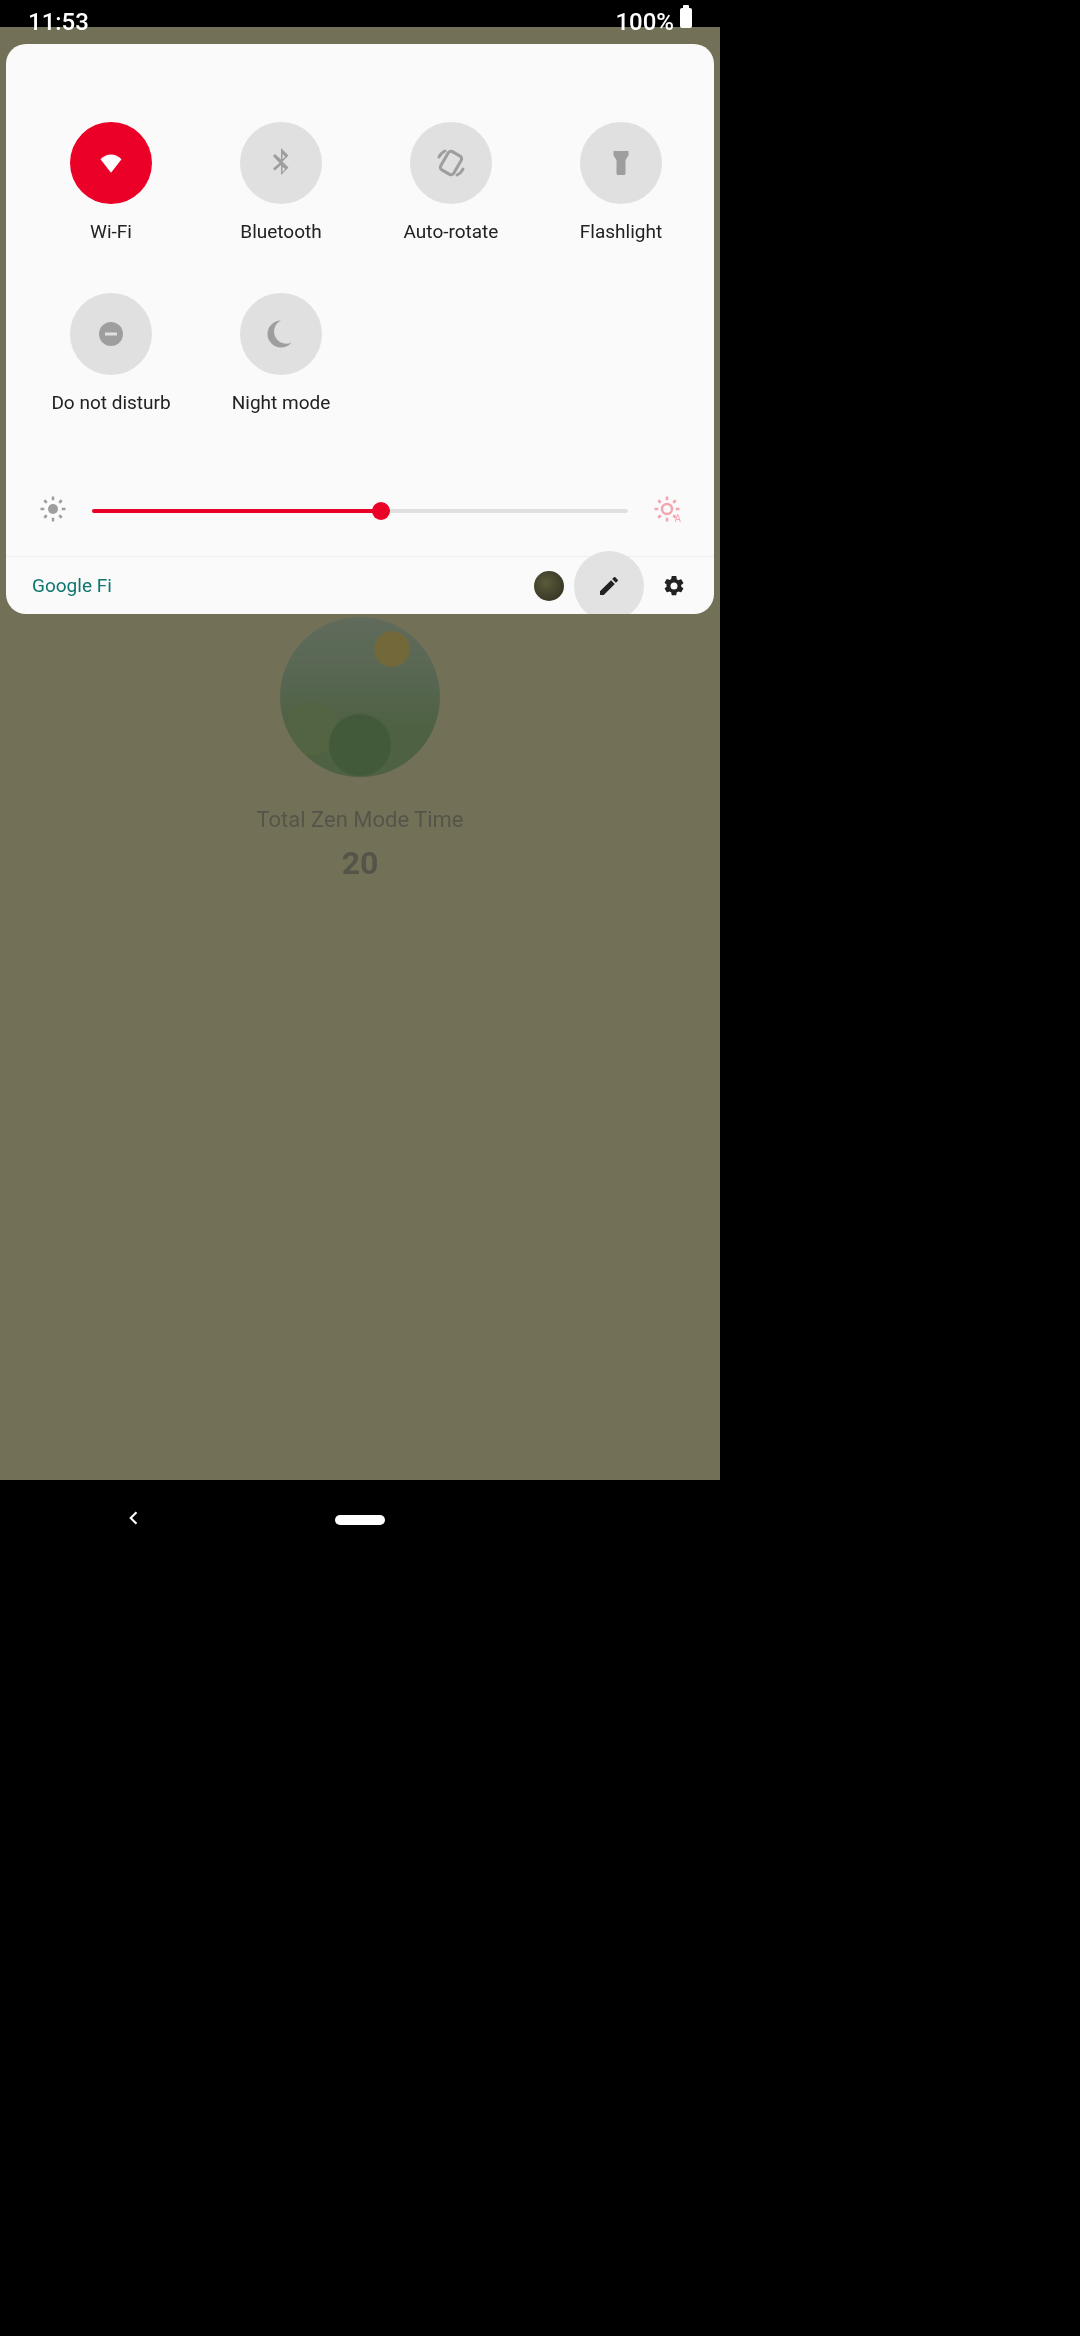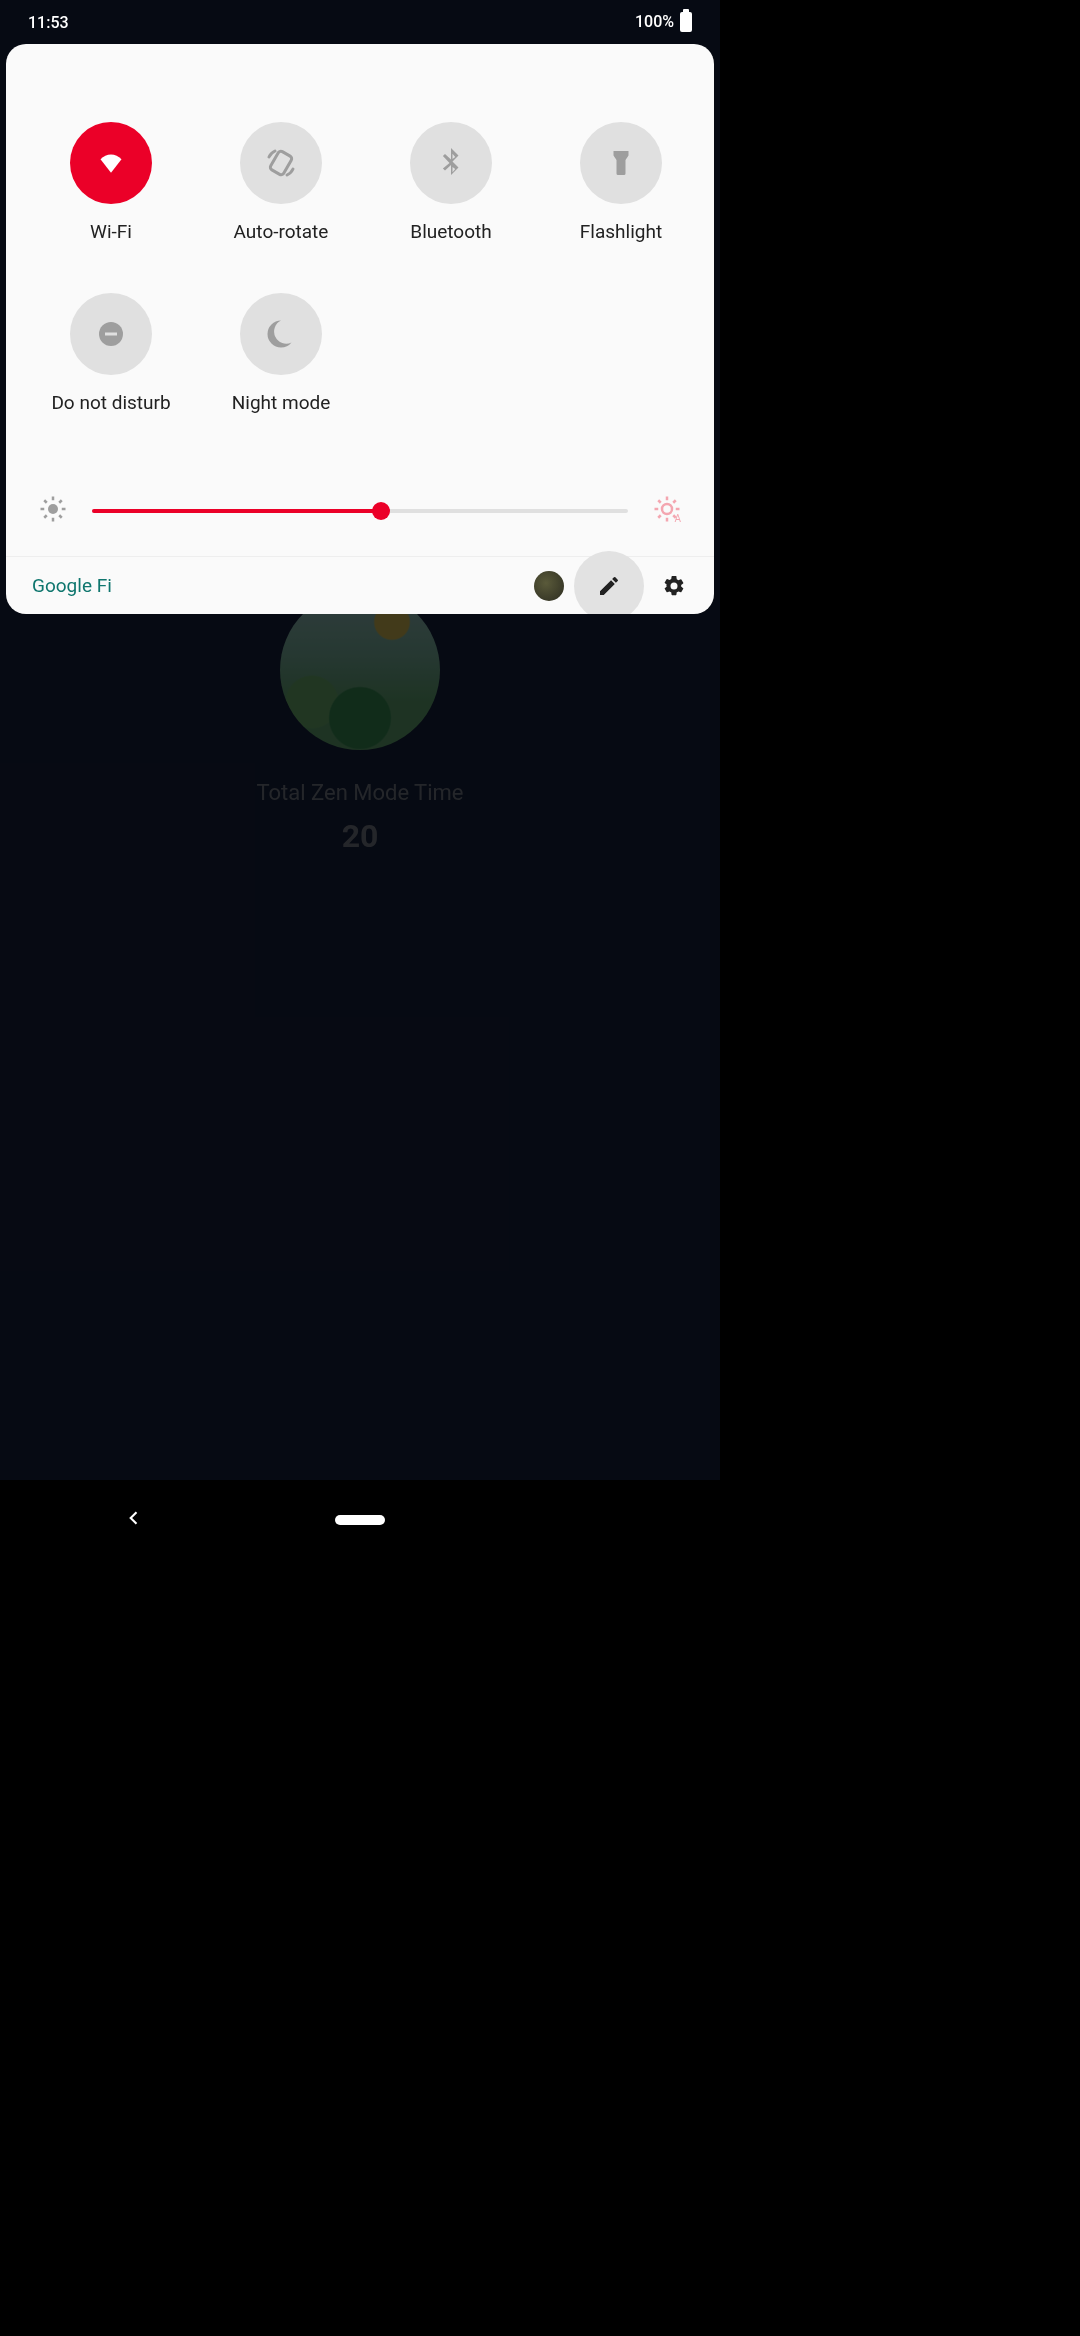--- a/index.html
+++ b/index.html
@@ -1,26 +1,26 @@
 <!DOCTYPE html>
 <html><head>
 <meta charset="utf-8">
 <style>
   * { margin:0; padding:0; box-sizing:border-box; font-family: -apple-system, Roboto, sans-serif; }
   html,body { width:720px; height:1560px; background:#000; overflow:hidden; }
   .screen { position:relative; width:720px; height:1560px; }
 
   
-  .status-bar { position:absolute; top:0; left:0; right:0; height:44px; display:flex; justify-content:space-between; align-items:center; padding:0 28px; color:#fff; font-size:16px; font-weight:500; z-index:100; }
+  .status-bar { position:absolute; top:0; left:0; right:0; height:44px; display:flex; justify-content:space-between; align-items:center; padding:0 28px; color:#fff; font-size:24px; font-weight:500; z-index:100; }
   .status-right { display:flex; align-items:flex-start; gap:6px; }
   .battery-icon { width:12px; height:20px; background:#fff; border-radius:2px; position:relative; }
   .battery-icon::before { content:""; position:absolute; top:-3px; left:3px; width:6px; height:3px; background:#fff; border-radius:1px 1px 0 0; }
 
   
-  .bg-app { position:absolute; inset:0; background:#0f172a; z-index:1; }
+  .bg-app { position:absolute; inset:0; background:#fef9c3; z-index:1;margin-top:27px; }
   .bg-overlay { position:absolute; inset:0; background:rgba(0,0,0,0.55); z-index:2; }
   .zen-header { position:absolute; top:520px; left:0; right:0; display:flex; align-items:center; gap:20px; padding:0 38px; z-index:1; opacity:0.55; }
   .zen-icon-box { width:22px; height:40px; background:#222; border-radius:3px; position:relative; }
   .zen-icon-badge { position:absolute; top:-6px; right:-6px; width:14px; height:14px; background:#22a82f; border-radius:50%; }
   .zen-title { font-size:22px; font-weight:600; color:#777; }
 
   .zen-body { position:absolute; top:590px; left:0; right:0; text-align:center; z-index:1; opacity:0.55; }
   .zen-illus { width:160px; height:160px; border-radius:50%; margin:0 auto 30px; background:
     radial-gradient(circle at 70% 20%, #ffd94a 0 10%, transparent 11%),
     radial-gradient(circle at 50% 80%, #3aa04a 0 20%, transparent 21%),
@@ -96,35 +96,35 @@
         <div class="tile-circle on">
           <svg viewBox="0 0 24 24" fill="#fff">
               <path d="M12 18.5 L5 9.5 C7 7.5 9.4 6.3 12 6.3 C14.6 6.3 17 7.5 19 9.5 Z"></path>
             </svg>
         </div>
         <span class="tile-label">Wi-Fi</span>
       </div>
 
       <div class="tile">
         <div class="tile-circle">
+          <svg viewBox="0 0 24 24" fill="#9e9e9e">
+              <path d="M12 2l5 5-4 4 4 4-5 5V13.4L8 17l-1.4-1.4L11 12 6.6 7.4 8 6l4 3.6V2zm1 3.8v3.6L14.8 8 13 5.8zm0 8.8v3.6L14.8 16 13 14.6z"></path>
+            </svg>
+        </div>
+        <span class="tile-label">Bluetooth</span>
+      </div>
+
+      <div class="tile">
+        <div class="tile-circle">
           <svg viewBox="0 0 24 24" fill="none" stroke="#9e9e9e" stroke-width="2">
               <rect x="7" y="5" width="10" height="14" rx="2" transform="rotate(30 12 12)"></rect>
               <path d="M4 8 A8 8 0 0 1 8 4 M20 16 A8 8 0 0 1 16 20" stroke-linecap="round"></path>
             </svg>
         </div>
         <span class="tile-label">Auto-rotate</span>
-      </div>
-
-      <div class="tile">
-        <div class="tile-circle">
-          <svg viewBox="0 0 24 24" fill="#9e9e9e">
-              <path d="M12 2l5 5-4 4 4 4-5 5V13.4L8 17l-1.4-1.4L11 12 6.6 7.4 8 6l4 3.6V2zm1 3.8v3.6L14.8 8 13 5.8zm0 8.8v3.6L14.8 16 13 14.6z"></path>
-            </svg>
-        </div>
-        <span class="tile-label">Bluetooth</span>
       </div>
 
       <div class="tile">
         <div class="tile-circle">
           <svg viewBox="0 0 24 24" fill="#9e9e9e">
               <path d="M7 4h10v3l-2 3v9a1 1 0 0 1-1 1h-4a1 1 0 0 1-1-1v-9L7 7V4zm4 9h2v2h-2v-2z"></path>
             </svg>
         </div>
         <span class="tile-label">Flashlight</span>
       </div>

